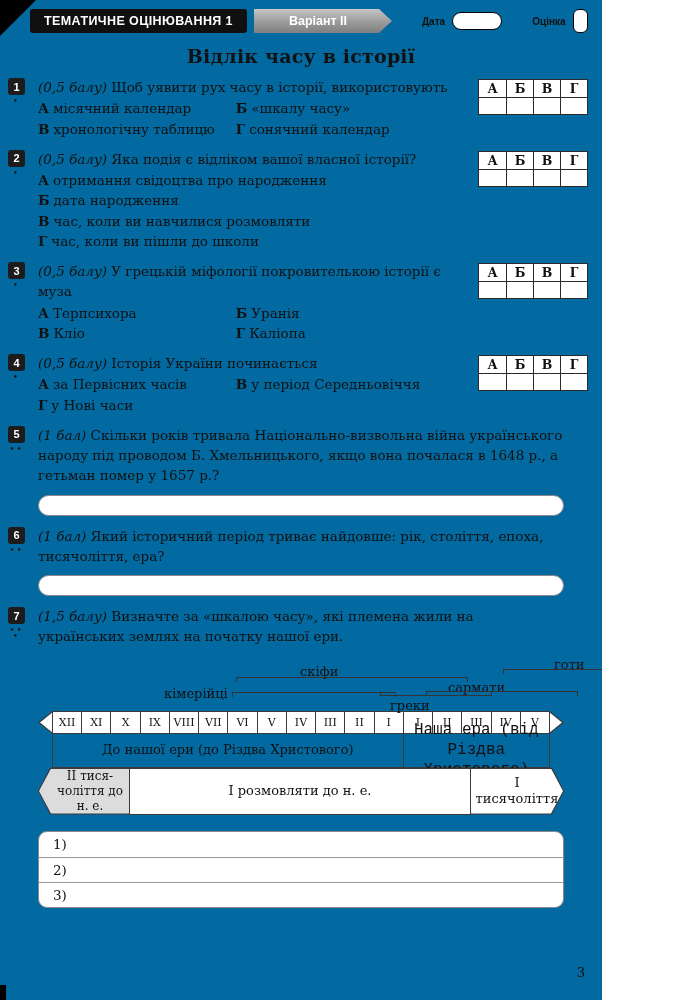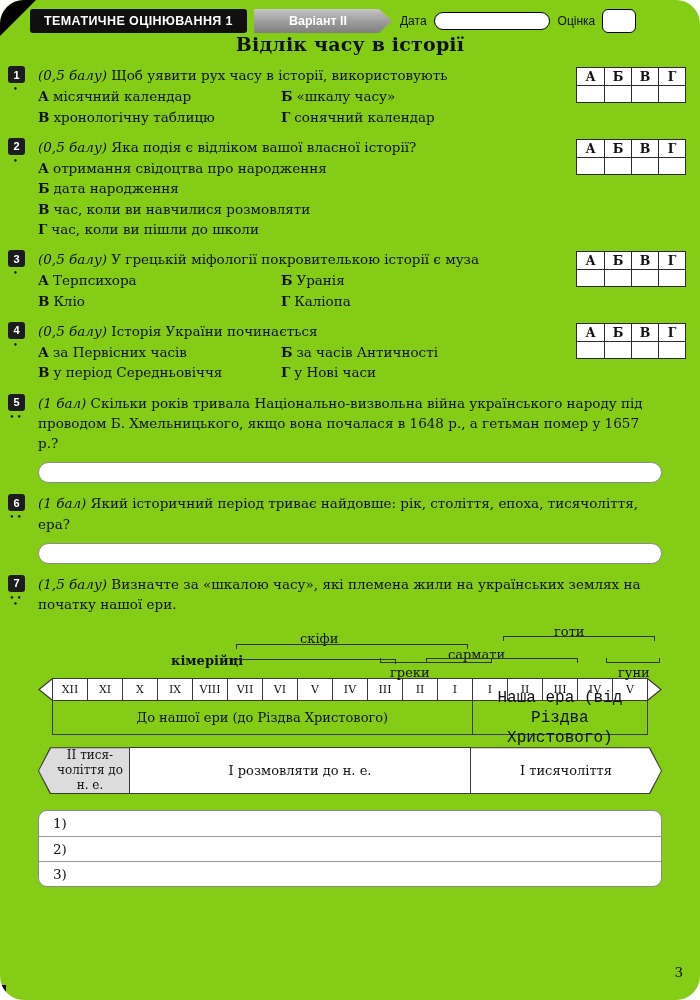--- a/index.html
+++ b/index.html
@@ -1,37 +1,37 @@
 <!DOCTYPE html>
 <html><head>
 <meta charset="utf-8">
 <style>
   * { box-sizing: border-box; margin: 0; padding: 0; }
   html,body { background:#fff; }
-  .page { position:relative; width:700px; height:1000px; background:#84cc16;
-          font-family:"DejaVu Serif", serif; color:#111; overflow:hidden;border-radius:24px; }
+  .page { position:relative; width:602px; height:1000px; background:#0369a1;
+          font-family:"DejaVu Serif", serif; color:#111; overflow:hidden; }
 
   
   .corner-tl { position:absolute; top:0; left:0; width:36px; height:36px; background:#000;
                clip-path:polygon(0 0,100% 0,0 100%); }
   .corner-bl { position:absolute; bottom:0; left:0; width:6px; height:15px; background:#000; }
 
   
   .header { display:flex; align-items:center; gap:7px; padding:9px 14px 0 30px; position:relative; z-index:2; }
   .h-title { background:#101010; color:#fff; font-family:"Liberation Sans",sans-serif; font-weight:700;
              font-size:12.5px; letter-spacing:.4px; padding:5px 14px 5px; border-radius:3px; white-space:nowrap; }
   .h-variant { background:linear-gradient(180deg,#c6c6c6 0%,#9a9a9a 55%,#7f7f7f 100%); color:#fff;
                font-family:Liberation Sans, sans-serif; font-weight:700; font-size:12.5px; text-align:center;
                padding:5px 24px 5px 14px; min-width:138px;
                clip-path:polygon(0 0,calc(100% - 13px) 0,100% 50%,calc(100% - 13px) 100%,0 100%); }
-  .h-label { font-family:"Liberation Sans",sans-serif; font-weight:400; font-size:12px; margin-left:1px; }
+  .h-label { font-family:"Liberation Sans",sans-serif; font-weight:700; font-size:10px; margin-left:23px; }
   .h-date-field { width:116px; height:18px; border:1.6px solid #000; border-radius:10px; background:#fff; }
   .h-grade-field { width:34px; height:24px; border:1.6px solid #000; border-radius:6px; background:#fff; }
 
-  .title { text-align:center; font-size:19px; font-weight:700; letter-spacing:.2px; }
+  .title { text-align:center; font-size:19px; font-weight:700; margin-top:12px; letter-spacing:.2px; }
 
   
   .q { display:flex; margin:10px 14px 0 8px; }
   .q.wide { margin-right:38px; }
   .q-badgecol { flex:0 0 30px; padding-top:1px; }
   .badge { width:17px; height:17px; background:#1c1c1c; color:#fff; border-radius:3px;
            font-family:"Liberation Sans",sans-serif; font-size:11px; font-weight:700;
            display:flex; align-items:center; justify-content:center; }
   .dots { width:17px; text-align:center; font-size:9px; line-height:6px; letter-spacing:2px;
           margin-top:3px; word-break:break-all; }
@@ -51,36 +51,36 @@
   
   .timeline { margin-top:6px; }
   .tribes { position:relative; height:58px; font-size:13px; }
   .tribe { position:absolute; white-space:nowrap; }
   .brace { position:absolute; height:5px; border-top:1px solid #333;
            border-left:1px solid #333; border-right:1px solid #333; }
   .brace.up { border-top:none; border-bottom:1px solid #333; }
   .t-goths-l   { left:516px; top:2px; }   .t-goths-b   { left:465px; top:16px; width:152px; }
   .t-scyth-l   { left:262px; top:9px; }   .t-scyth-b   { left:198px; top:24px; width:232px; }
   .t-sarm-l    { left:410px; top:25px; }  .t-sarm-b    { left:388px; top:38px; width:152px; }
-  .t-cimm-l    { left:133px; top:31px;font-weight:bold; }  .t-cimm-b    { left:194px; top:39px; width:164px; }
+  .t-cimm-l    { left:126px; top:31px; }  .t-cimm-b    { left:194px; top:39px; width:164px; }
   .t-greek-l   { left:352px; top:43px; }  .t-greek-b   { left:342px; top:38px; width:112px; }
   .t-huns-l    { left:580px; top:43px; }  .t-huns-b    { left:568px; top:38px; width:54px; }
 
   .cent-row { display:flex; height:23px; }
   .cent-arrow { flex:0 0 14px; }
   .cent-arrow svg { display:block; width:14px; height:23px; }
   .cent { flex:1; border:1px solid #3a3a3a; text-align:center; font-size:11px; line-height:21px; background:#fff; }
   .cent + .cent { margin-left:-1px; }
   .era-row { display:flex; margin:0 14px; height:34px; }
   .era-bc { flex:0 0 70.6%; border:1px solid #3a3a3a; border-top:none;
             display:flex; align-items:center; justify-content:center; font-size:13px; }
   .era-ad { flex:1; border:1px solid #3a3a3a; border-top:none; margin-left:-1px;
             display:flex; align-items:center; justify-content:center; text-align:center;
             font-size:16px; line-height:1.25; padding:2px 6px;font-family:Liberation Mono, monospace; }
-  .mil-row { display:flex; height:47px;margin-top:12px; }
+  .mil-row { display:flex; height:47px; }
   .arrowcell { position:relative; }
   .arrowcell .out { position:absolute; inset:0; background:#3a3a3a; }
   .arrowcell .in  { position:absolute; inset:1px; display:flex; align-items:center; justify-content:center;
                     text-align:center; line-height:1.25; }
   .mil-2bc { flex:0 0 92px; }
   .mil-2bc .out, .mil-2bc .in { clip-path:polygon(12px 0,100% 0,100% 100%,12px 100%,0 50%); }
   .mil-2bc .in { background:#dcdcdc; font-size:12px; padding-left:12px; }
   .mil-1bc { flex:0 0 341px; border:1px solid #3a3a3a; border-left:none; display:flex; align-items:center;
              justify-content:center; font-size:13px; background:#fff; }
   .mil-1ad { flex:1; margin-left:-1px; }
@@ -198,21 +198,20 @@
 
   <div class="q">
     <div class="q-badgecol">
       <div class="badge">4</div>
       <div class="dots">•</div>
     </div>
     <div class="q-main">
       <div><span class="pts">(0,5 балу)</span> <span>Історія України починається</span></div>
       <div class="opts two-col">
         <div class="opt"><b>А</b><span>за Первісних часів</span></div>
-        <div class="opt"><b>Б</b><span>за часів Античності</span></div>
         <div class="opt"><b>В</b><span>у період Середньовіччя</span></div>
         <div class="opt"><b>Г</b><span>у Нові часи</span></div>
       </div>
     </div>
     <div class="q-gridcol">
       <div class="agrid">
         <div>А</div>
         <div>Б</div>
         <div>В</div>
         <div>Г</div>

